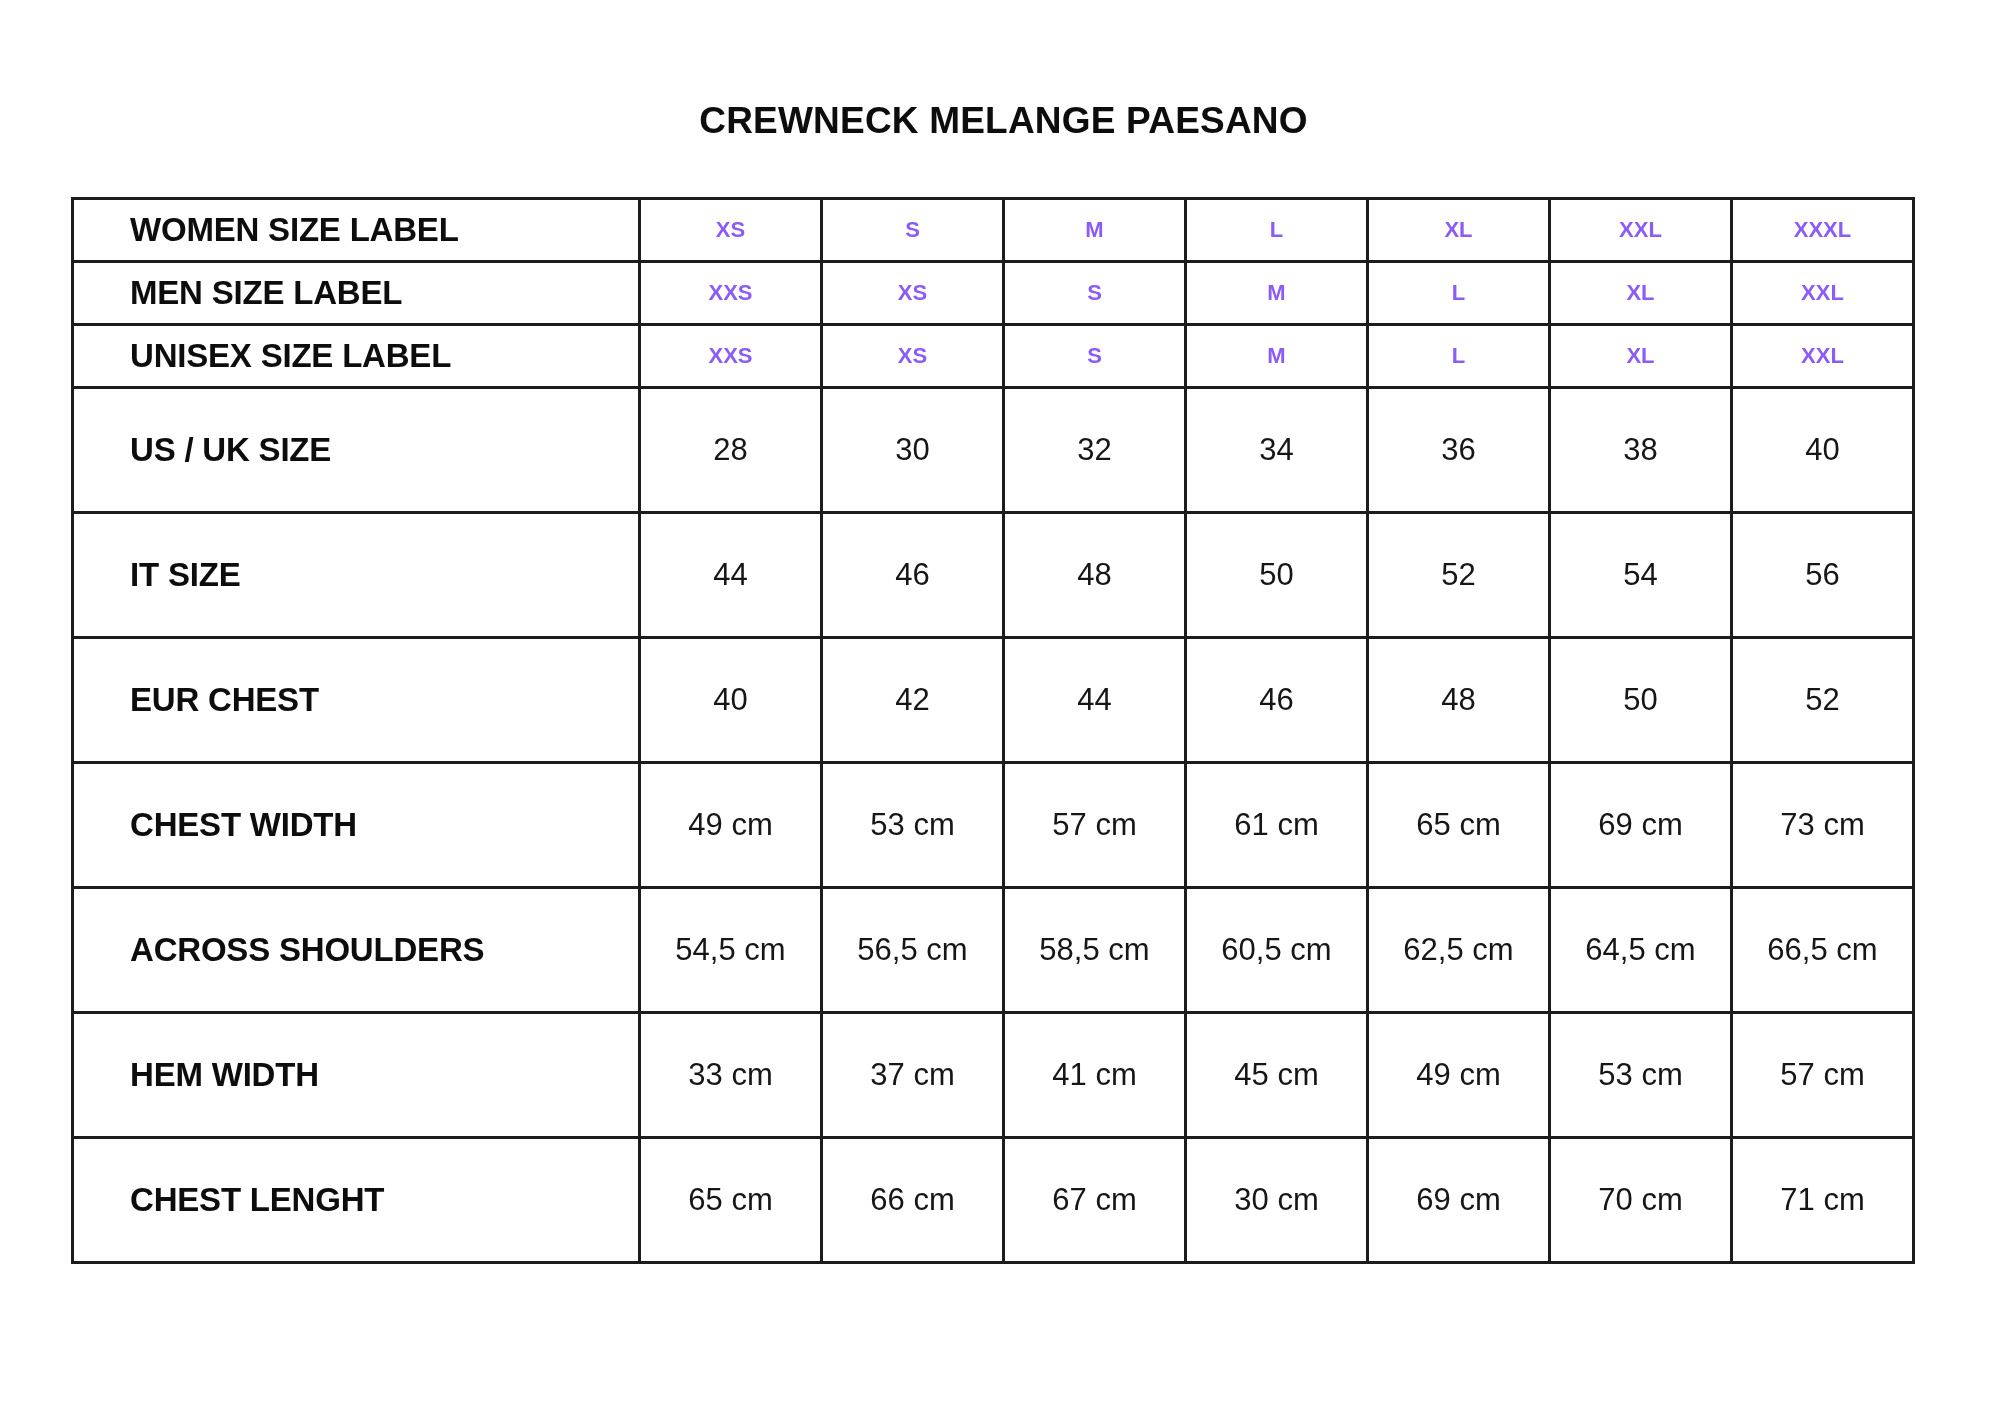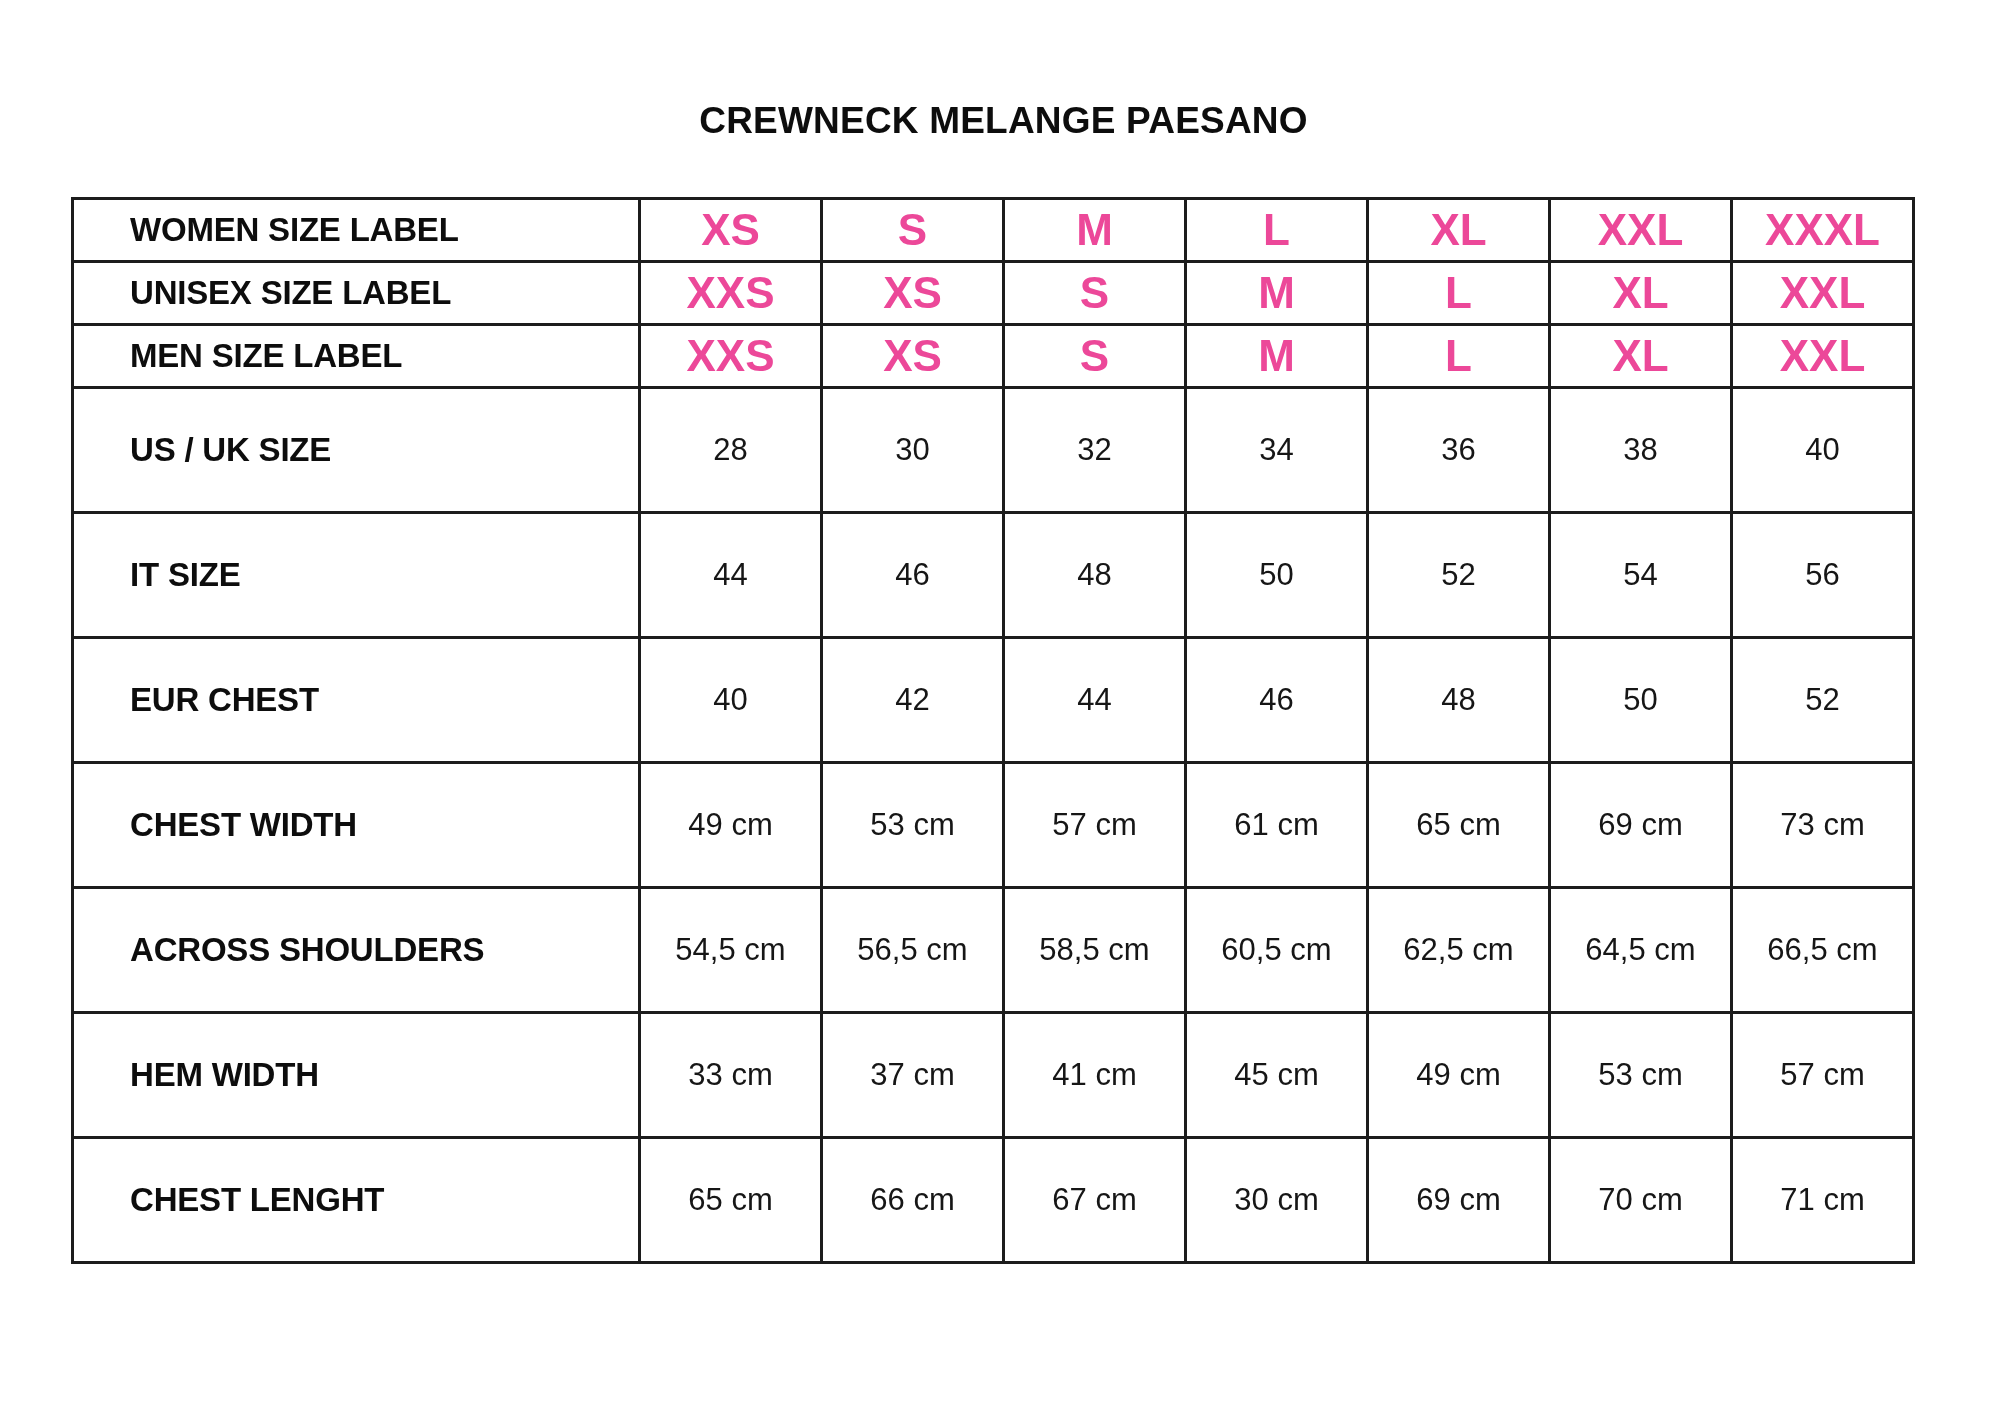--- a/index.html
+++ b/index.html
@@ -64,22 +64,22 @@
     text-align: center;
     padding: 0;
     font-size: 31px;
     font-weight: normal;
     color: #161616;
     white-space: nowrap;
   }
   tr.r-compact { height: 63px; padding-left: 15px; }
   tr.r-compact td {
     font-weight: bold;
-    font-size: 44px;
-    color: #ec4899;
+    font-size: 22px;
+    color: #8b5cf6;
   }
   tr.r-tall { height: 125px; }
 </style>
 </head>
 <body>
 
 <div class="page">
   <h1 class="title">CREWNECK MELANGE PAESANO</h1>
 
   <table class="size-chart">
@@ -98,39 +98,39 @@
           <th>WOMEN SIZE LABEL</th>
           <td>XS</td>
           <td>S</td>
           <td>M</td>
           <td>L</td>
           <td>XL</td>
           <td>XXL</td>
           <td>XXXL</td>
         </tr>
         <tr class="r-compact">
+          <th>MEN SIZE LABEL</th>
+          <td>XXS</td>
+          <td>XS</td>
+          <td>S</td>
+          <td>M</td>
+          <td>L</td>
+          <td>XL</td>
+          <td>XXL</td>
+        </tr>
+        <tr class="r-compact">
           <th>UNISEX SIZE LABEL</th>
           <td>XXS</td>
           <td>XS</td>
           <td>S</td>
           <td>M</td>
           <td>L</td>
           <td>XL</td>
           <td>XXL</td>
         </tr>
-        <tr class="r-compact">
-          <th>MEN SIZE LABEL</th>
-          <td>XXS</td>
-          <td>XS</td>
-          <td>S</td>
-          <td>M</td>
-          <td>L</td>
-          <td>XL</td>
-          <td>XXL</td>
-        </tr>
         <tr class="r-tall">
           <th>US / UK SIZE</th>
           <td>28</td>
           <td>30</td>
           <td>32</td>
           <td>34</td>
           <td>36</td>
           <td>38</td>
           <td>40</td>
         </tr>

